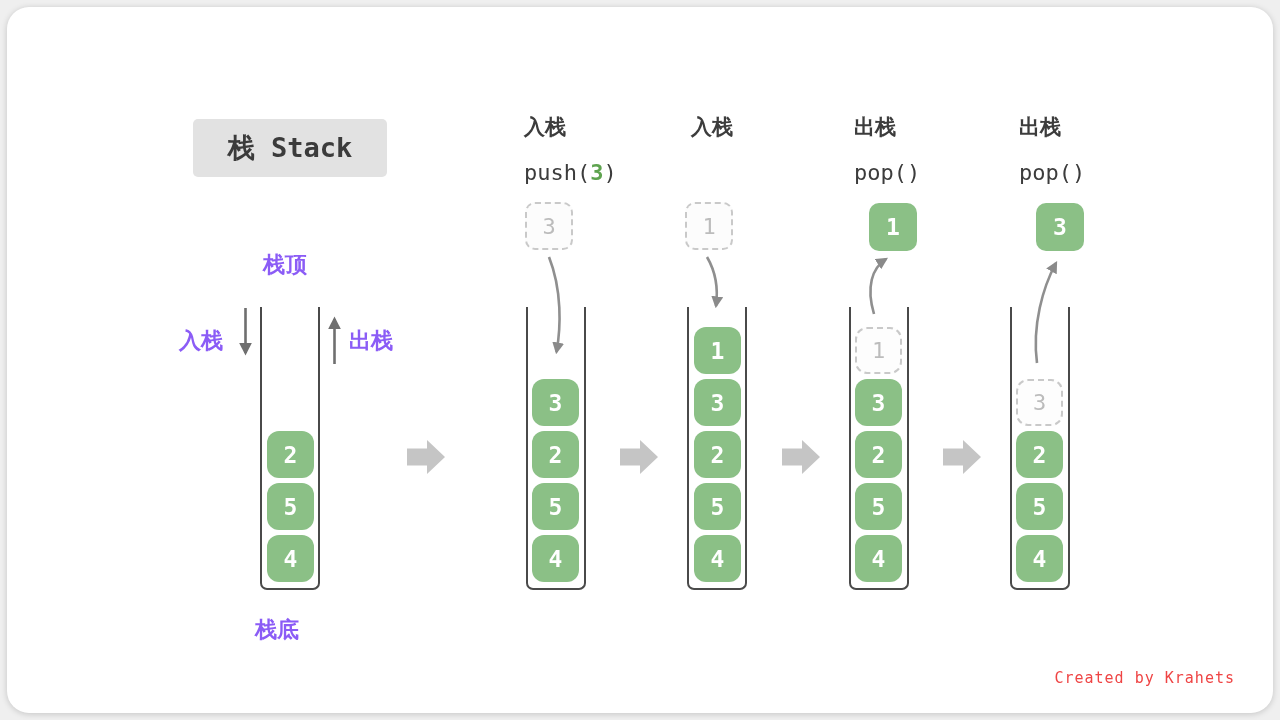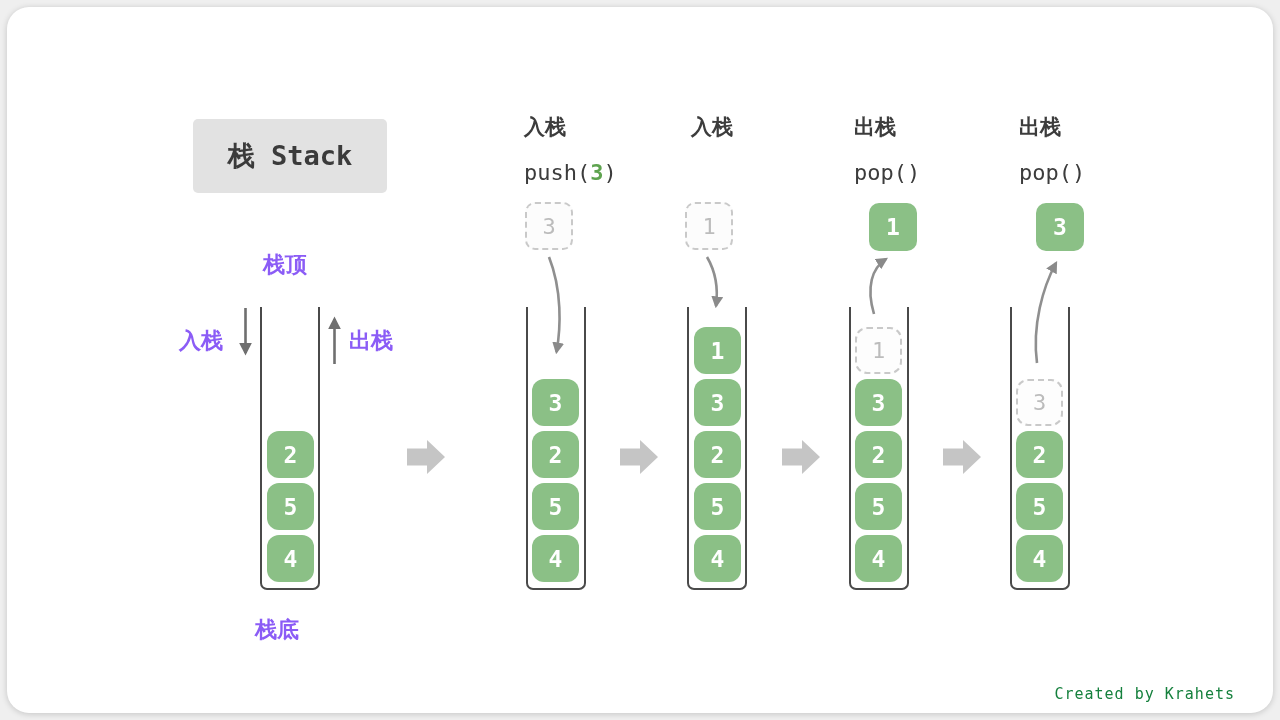--- a/index.html
+++ b/index.html
@@ -1,40 +1,40 @@
 <!DOCTYPE html>
 <html><head>
 <meta charset="utf-8">
 <style>
   html,body{margin:0;padding:0;width:1280px;height:720px;background:#efefef;overflow:hidden;
     font-family:"Liberation Sans","DejaVu Sans",sans-serif;}
   .card{position:absolute;left:7px;top:7px;width:1266px;height:706px;background:#ffffff;
     border-radius:22px;box-shadow:0 1px 6px rgba(0,0,0,0.18);}
   .abs{position:absolute;}
-  .title-box{left:186px;top:112px;width:194px;height:74px;background:#e2e2e2;border-radius:5px;
+  .title-box{left:186px;top:112px;width:194px;height:58px;background:#e2e2e2;border-radius:5px;
     display:flex;align-items:center;justify-content:center;
     font-family:"DejaVu Sans Mono",monospace;font-size:27px;font-weight:700;color:#3b3b3b;}
   .op-label{top:106px;width:150px;color:#3c3c3c;}
   .op-name{font-size:21px;font-weight:700;display:block;}
   .op-code{display:block;margin-top:19px;font-family:"DejaVu Sans Mono",monospace;font-size:22px;font-weight:500;}
   .op-arg{color:#5ea34f;font-weight:700;}
   .cjk-label{font-size:22px;font-weight:700;color:#8b5cf6;}
   .container{top:300px;width:60px;height:283px;border-left:2px solid #4a4a4a;
     border-right:2px solid #4a4a4a;border-bottom:2px solid #4a4a4a;
     border-bottom-left-radius:7px;border-bottom-right-radius:7px;box-sizing:border-box;}
   .cell{width:47px;height:47px;background:#8bc086;border-radius:12px;
     display:flex;align-items:center;justify-content:center;
     font-family:"DejaVu Sans Mono",monospace;font-size:23px;font-weight:700;color:#ffffff;}
   .cell.free{top:196px;border-radius:10px;width:48px;height:48px;}
   .ghost{width:48px;height:48px;background:#fcfcfc;border:2px dashed #c9c9c9;border-radius:10px;
     box-sizing:border-box;display:flex;align-items:center;justify-content:center;
     font-family:"DejaVu Sans Mono",monospace;font-size:22px;font-weight:500;color:#bcbcbc;}
   .ghost.inslot{width:47px;height:47px;border-radius:12px;background:#fdfdfd;}
-  .watermark{right:38px;bottom:10px;font-family:"DejaVu Sans Mono",monospace;
-    font-size:15px;color:#15803d;letter-spacing:1px;}
+  .watermark{right:38px;bottom:26px;font-family:"DejaVu Sans Mono",monospace;
+    font-size:15px;color:#ef4444;letter-spacing:1px;}
   svg.overlay{position:absolute;left:0;top:0;width:1280px;height:720px;pointer-events:none;}
 </style>
 </head>
 <body>
 
 <div class="card">
 
   <div class="abs title-box">
     <span>栈 Stack</span>
   </div>

